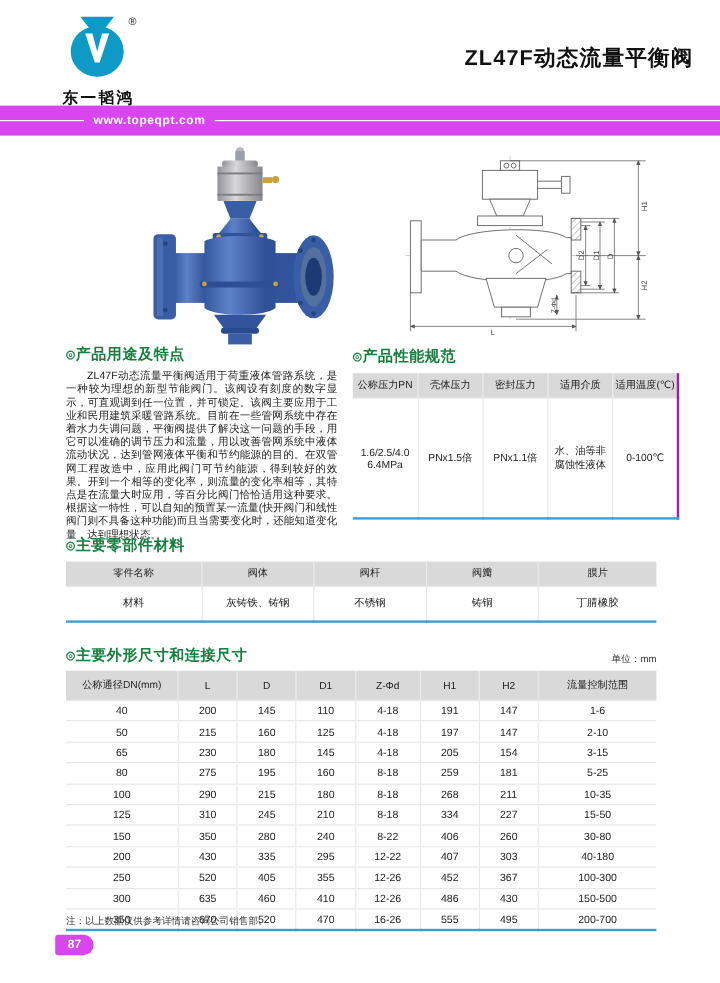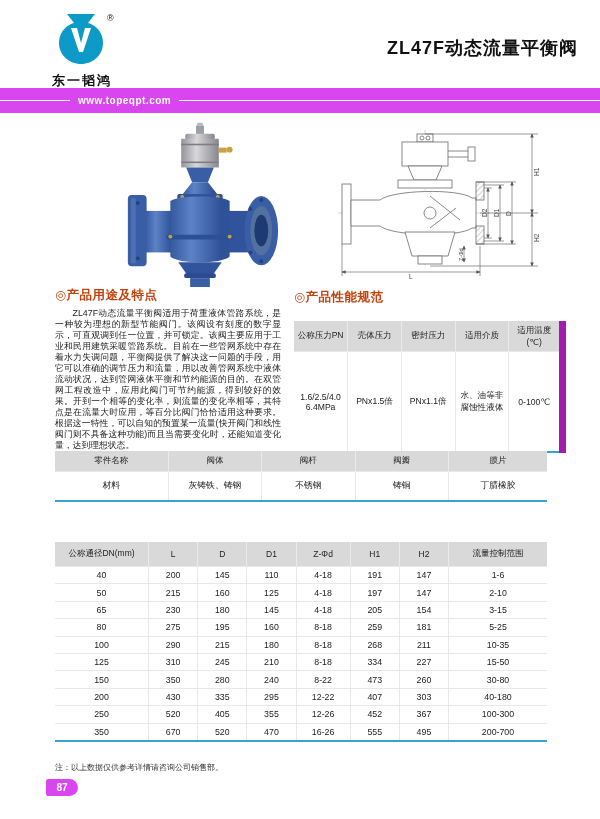--- a/index.html
+++ b/index.html
@@ -17,36 +17,36 @@
     display:flex;align-items:center;
   }
   .band .rule{height:1px;background:#ffffff;}
   .band .rule.left{width:70px;}
   .band .rule.right{flex:1;}
   .band .site{color:#ffffff;font-size:10px;font-weight:bold;padding:0 8px;letter-spacing:0.5px;}
   
   .photo{position:absolute;left:100px;top:120px;width:200px;height:168px;}
   .drawing{position:absolute;left:328px;top:128px;width:254px;height:154px;}
   
-  .sec-head{font-size:12.5px;font-weight:bold;color:#c2410c;letter-spacing:0.5px;}
+  .sec-head{font-size:12.5px;font-weight:bold;color:#15803d;letter-spacing:0.5px;font-family:Liberation Mono, monospace;}
   
   .features{position:absolute;left:55px;top:287px;width:226px;}
   .features p{
     margin:4px 0 0 0;font-size:8.8px;line-height:11px;text-align:justify;
     text-indent:2em;color:#222;
   }
   
   table{border-collapse:collapse;width:100%;table-layout:fixed;}
   th{background:#d9d9d9;font-weight:normal;font-size:8.5px;color:#222;padding:4px 1px;border-left:1px solid #eaeaea;}
   td{font-size:8.8px;color:#222;text-align:center;border-left:1px solid #e8e8e8;border-top:1px solid #e8e8e8;padding:2px 1px;}
   th:first-child,td:first-child{border-left:none;}
   .blue-bottom{border-bottom:2px solid #3a9fd4;}
   
   .performance{position:absolute;left:294px;top:289px;width:272px;}
-  .performance table{margin-top:15px;border-right:7px solid #a21caf;}
+  .performance table{margin-top:5px;border-right:2px solid #a21caf;}
   .performance td{height:95px;white-space:pre-line;vertical-align:middle;font-size:8.6px;}
   
   .materials{position:absolute;left:55px;top:446px;width:492px;}
   .materials table{margin-top:5px;}
   .materials td{height:24px;vertical-align:middle;}
   
   .dims{position:absolute;left:55px;top:538px;width:492px;}
   .dims .head-row{display:flex;justify-content:space-between;align-items:flex-end;}
   .unit{font-size:8px;color:#333;}
   .dims table{margin-top:4px;}
@@ -237,20 +237,21 @@
           <td>PNx1.5倍</td>
           <td>PNx1.1倍</td>
           <td>水、油等非腐蚀性液体</td>
           <td>0-100℃</td>
         </tr>
       </tbody>
   </table>
 </div>
 
 <div class="materials">
+  <div class="sec-head">◎主要零部件材料</div>
   <table class="blue-bottom">
     <colgroup>
         <col style="width:23%">
         <col style="width:19%">
         <col style="width:19%">
         <col style="width:19%">
         <col style="width:20%">
       </colgroup>
     <thead>
         <tr>
@@ -267,20 +268,24 @@
           <td>灰铸铁、铸钢</td>
           <td>不锈钢</td>
           <td>铸铜</td>
           <td>丁腈橡胶</td>
         </tr>
       </tbody>
   </table>
 </div>
 
 <div class="dims">
+  <div class="head-row">
+    <div class="sec-head">◎主要外形尺寸和连接尺寸</div>
+    <div class="unit">单位：mm</div>
+  </div>
   <table class="blue-bottom">
     <colgroup>
       <col style="width:19%">
         <col style="width:10%">
         <col style="width:10%">
         <col style="width:10%">
       <col style="width:11%">
         <col style="width:10%">
         <col style="width:10%">
         <col style="width:20%">
@@ -357,21 +362,21 @@
           <td>334</td>
           <td>227</td>
           <td>15-50</td>
         </tr>
         <tr>
           <td>150</td>
           <td>350</td>
           <td>280</td>
           <td>240</td>
           <td>8-22</td>
-          <td>473</td>
+          <td>406</td>
           <td>260</td>
           <td>30-80</td>
         </tr>
         <tr>
           <td>200</td>
           <td>430</td>
           <td>335</td>
           <td>295</td>
           <td>12-22</td>
           <td>407</td>
@@ -382,20 +387,30 @@
           <td>250</td>
           <td>520</td>
           <td>405</td>
           <td>355</td>
           <td>12-26</td>
           <td>452</td>
           <td>367</td>
           <td>100-300</td>
         </tr>
         <tr>
+          <td>300</td>
+          <td>635</td>
+          <td>460</td>
+          <td>410</td>
+          <td>12-26</td>
+          <td>486</td>
+          <td>430</td>
+          <td>150-500</td>
+        </tr>
+        <tr>
           <td>350</td>
           <td>670</td>
           <td>520</td>
           <td>470</td>
           <td>16-26</td>
           <td>555</td>
           <td>495</td>
           <td>200-700</td>
         </tr>
       </tbody>

